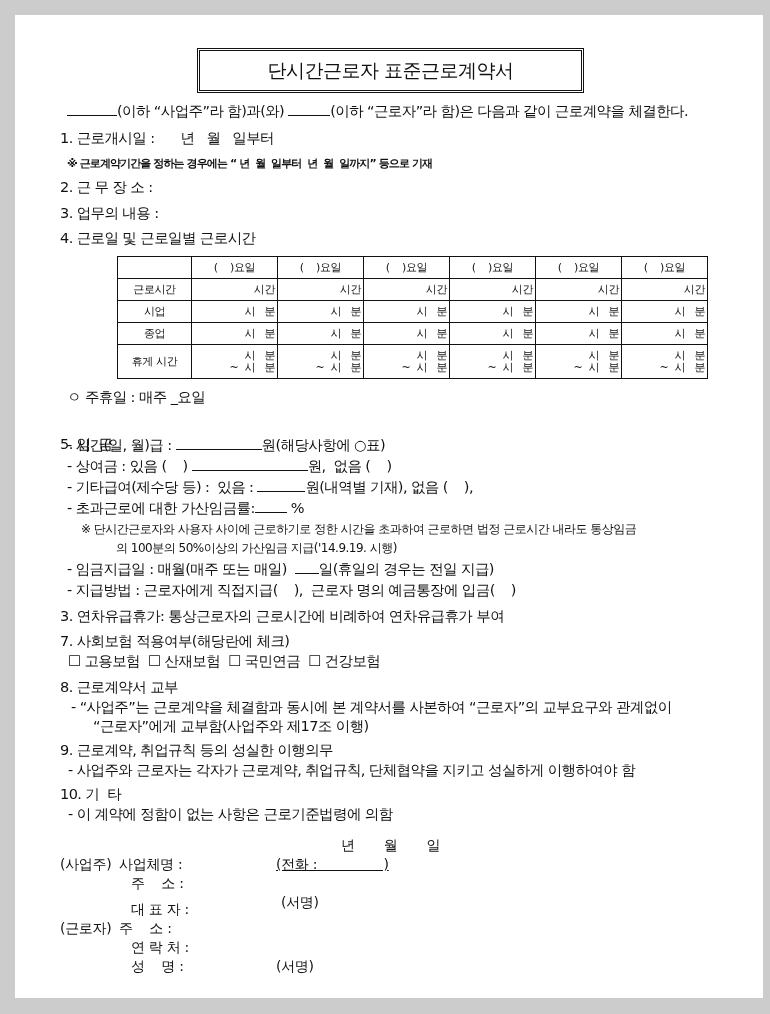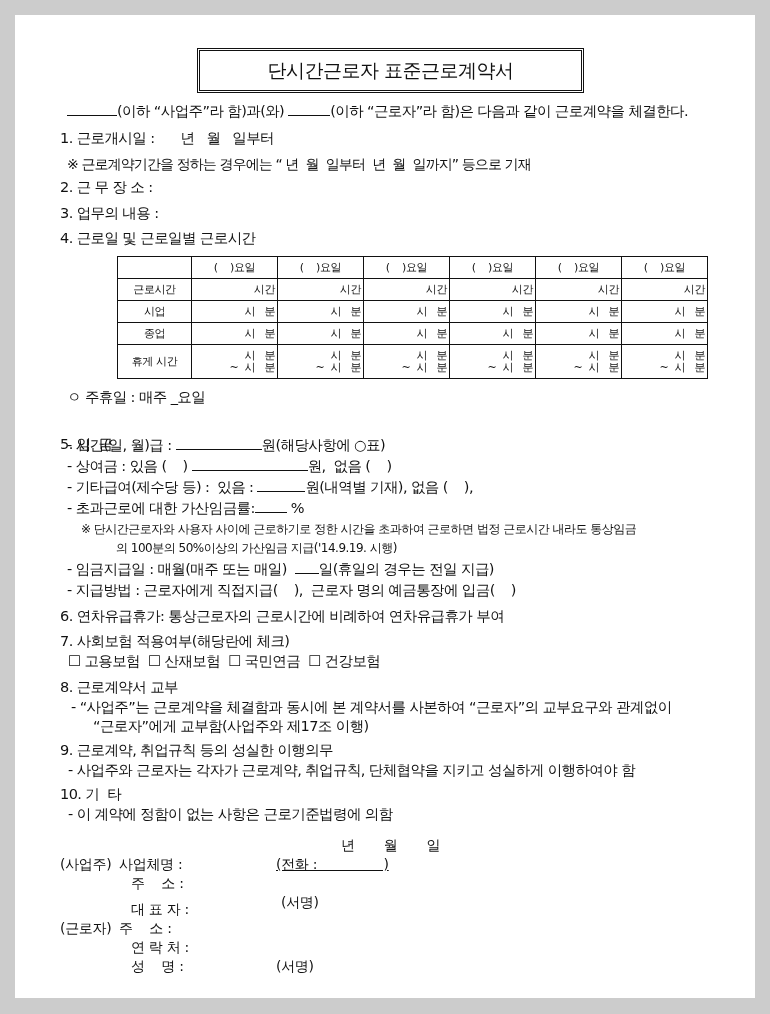--- a/index.html
+++ b/index.html
@@ -1,22 +1,22 @@
 <!DOCTYPE html>
 <html><head>
 <meta charset="utf-8">
 <style>
   html, body { margin:0; padding:0; }
   body { width:770px; height:1014px; background:#cccccc; position:relative; overflow:hidden;
          font-family:"DejaVu Sans","Liberation Sans",sans-serif; color:#111; }
-  .page { position:absolute; left:15px; top:15px; width:740px; height:983px; background:#ffffff; }
+  .page { position:absolute; left:15px; top:15px; width:740px; height:983px; background:#ffffff;padding-left:8px; }
   .abs { position:absolute; white-space:nowrap; }
   .t15 { font-size:14.5px; letter-spacing:-0.6px; }
   .t12 { font-size:12px; letter-spacing:-0.5px; }
-  .t11 { font-size:14px; letter-spacing:-0.9px; }
+  .t11 { font-size:11px; letter-spacing:-0.9px;font-weight:bold; }
   .title-box { position:absolute; left:182px; top:33px; width:381px; height:39px;
                border:3px double #111; display:flex; align-items:center; justify-content:center;
                font-size:19px; letter-spacing:-0.5px; }
   .blank { display:inline-block; border-bottom:1px solid #111; height:12px; vertical-align:baseline; }
   table.sched { position:absolute; left:102px; top:241px; border-collapse:collapse; font-size:11px; letter-spacing:-0.4px; }
   table.sched td { border:1px solid #111; padding:0 2px; height:22px; box-sizing:border-box; }
   table.sched td.lbl { width:74px; text-align:center; }
   table.sched td.day { width:86px; text-align:center; }
   table.sched td.val { text-align:right; }
   table.sched tr.brk td { height:34px; line-height:12px; }
@@ -115,21 +115,21 @@
     <span>- 초과근로에 대한 가산임금률:</span><span class="blank" style="width:32px;"></span><span style="white-space:pre;"> %</span>
   </div>
   <div class="abs t12" style="left:66px;top:506px;">※ 단시간근로자와 사용자 사이에 근로하기로 정한 시간을 초과하여 근로하면 법정 근로시간 내라도 통상임금</div>
   <div class="abs t12" style="left:101px;top:525px;">의 100분의 50%이상의 가산임금 지급('14.9.19. 시행)</div>
   <div class="abs t15" style="left:52px;top:545px;">
     <span>- 임금지급일 : 매월(매주 또는 매일)</span>
     <span class="blank" style="width:24px;margin-left:4px;"></span><span>일(휴일의 경우는 전일 지급)</span>
   </div>
   <div class="abs t15" style="left:52px;top:566px;white-space:pre;">- 지급방법 : 근로자에게 직접지급(    ),  근로자 명의 예금통장에 입금(    )</div>
 
-  <div class="abs t15" style="left:45px;top:592px;">6. 연차유급휴가: 통상근로자의 근로시간에 비례하여 연차유급휴가 부여</div>
+  <div class="abs t15" style="left:45px;top:592px;">3. 연차유급휴가: 통상근로자의 근로시간에 비례하여 연차유급휴가 부여</div>
 
   <div class="abs t15" style="left:45px;top:617px;">7. 사회보험 적용여부(해당란에 체크)</div>
   <div class="abs t15" style="left:53px;top:637px;">
     <span><span>☐</span> <span>고용보험</span></span>&nbsp;
     <span><span>☐</span> <span>산재보험</span></span>&nbsp;
     <span><span>☐</span> <span>국민연금</span></span>&nbsp;
     <span><span>☐</span> <span>건강보험</span></span>
   </div>
 
   <div class="abs t15" style="left:45px;top:663px;">8. 근로계약서 교부</div>

